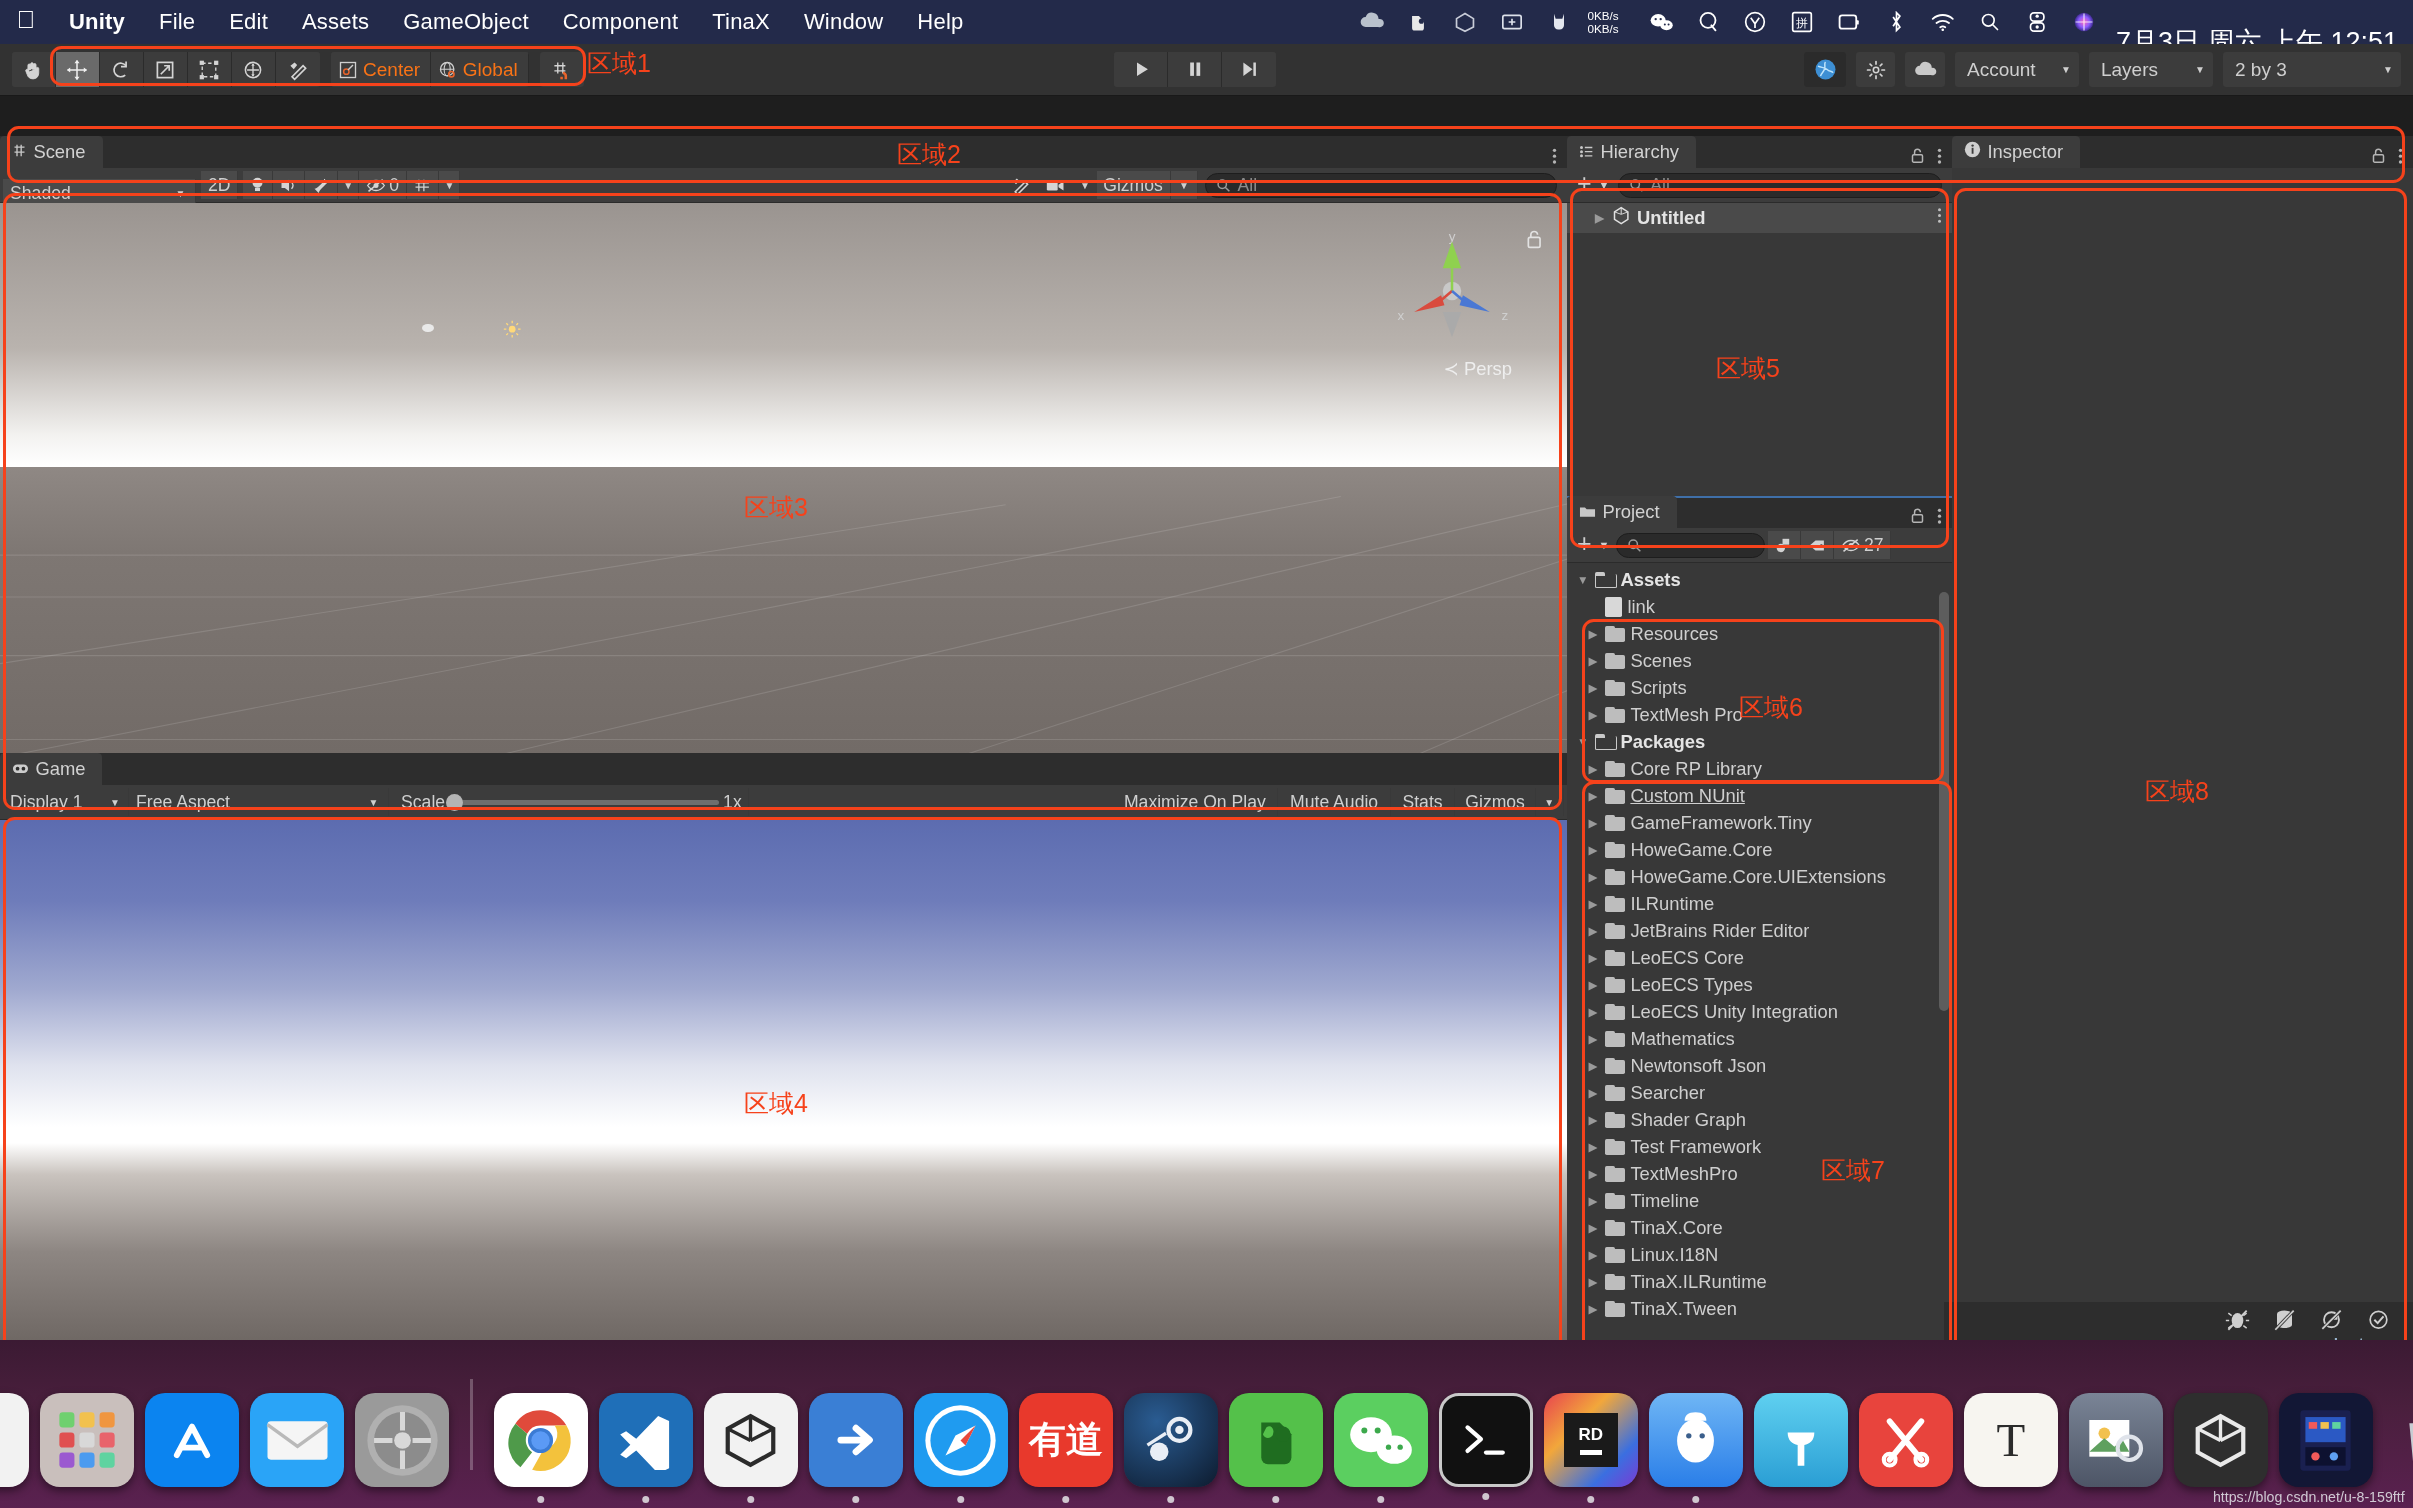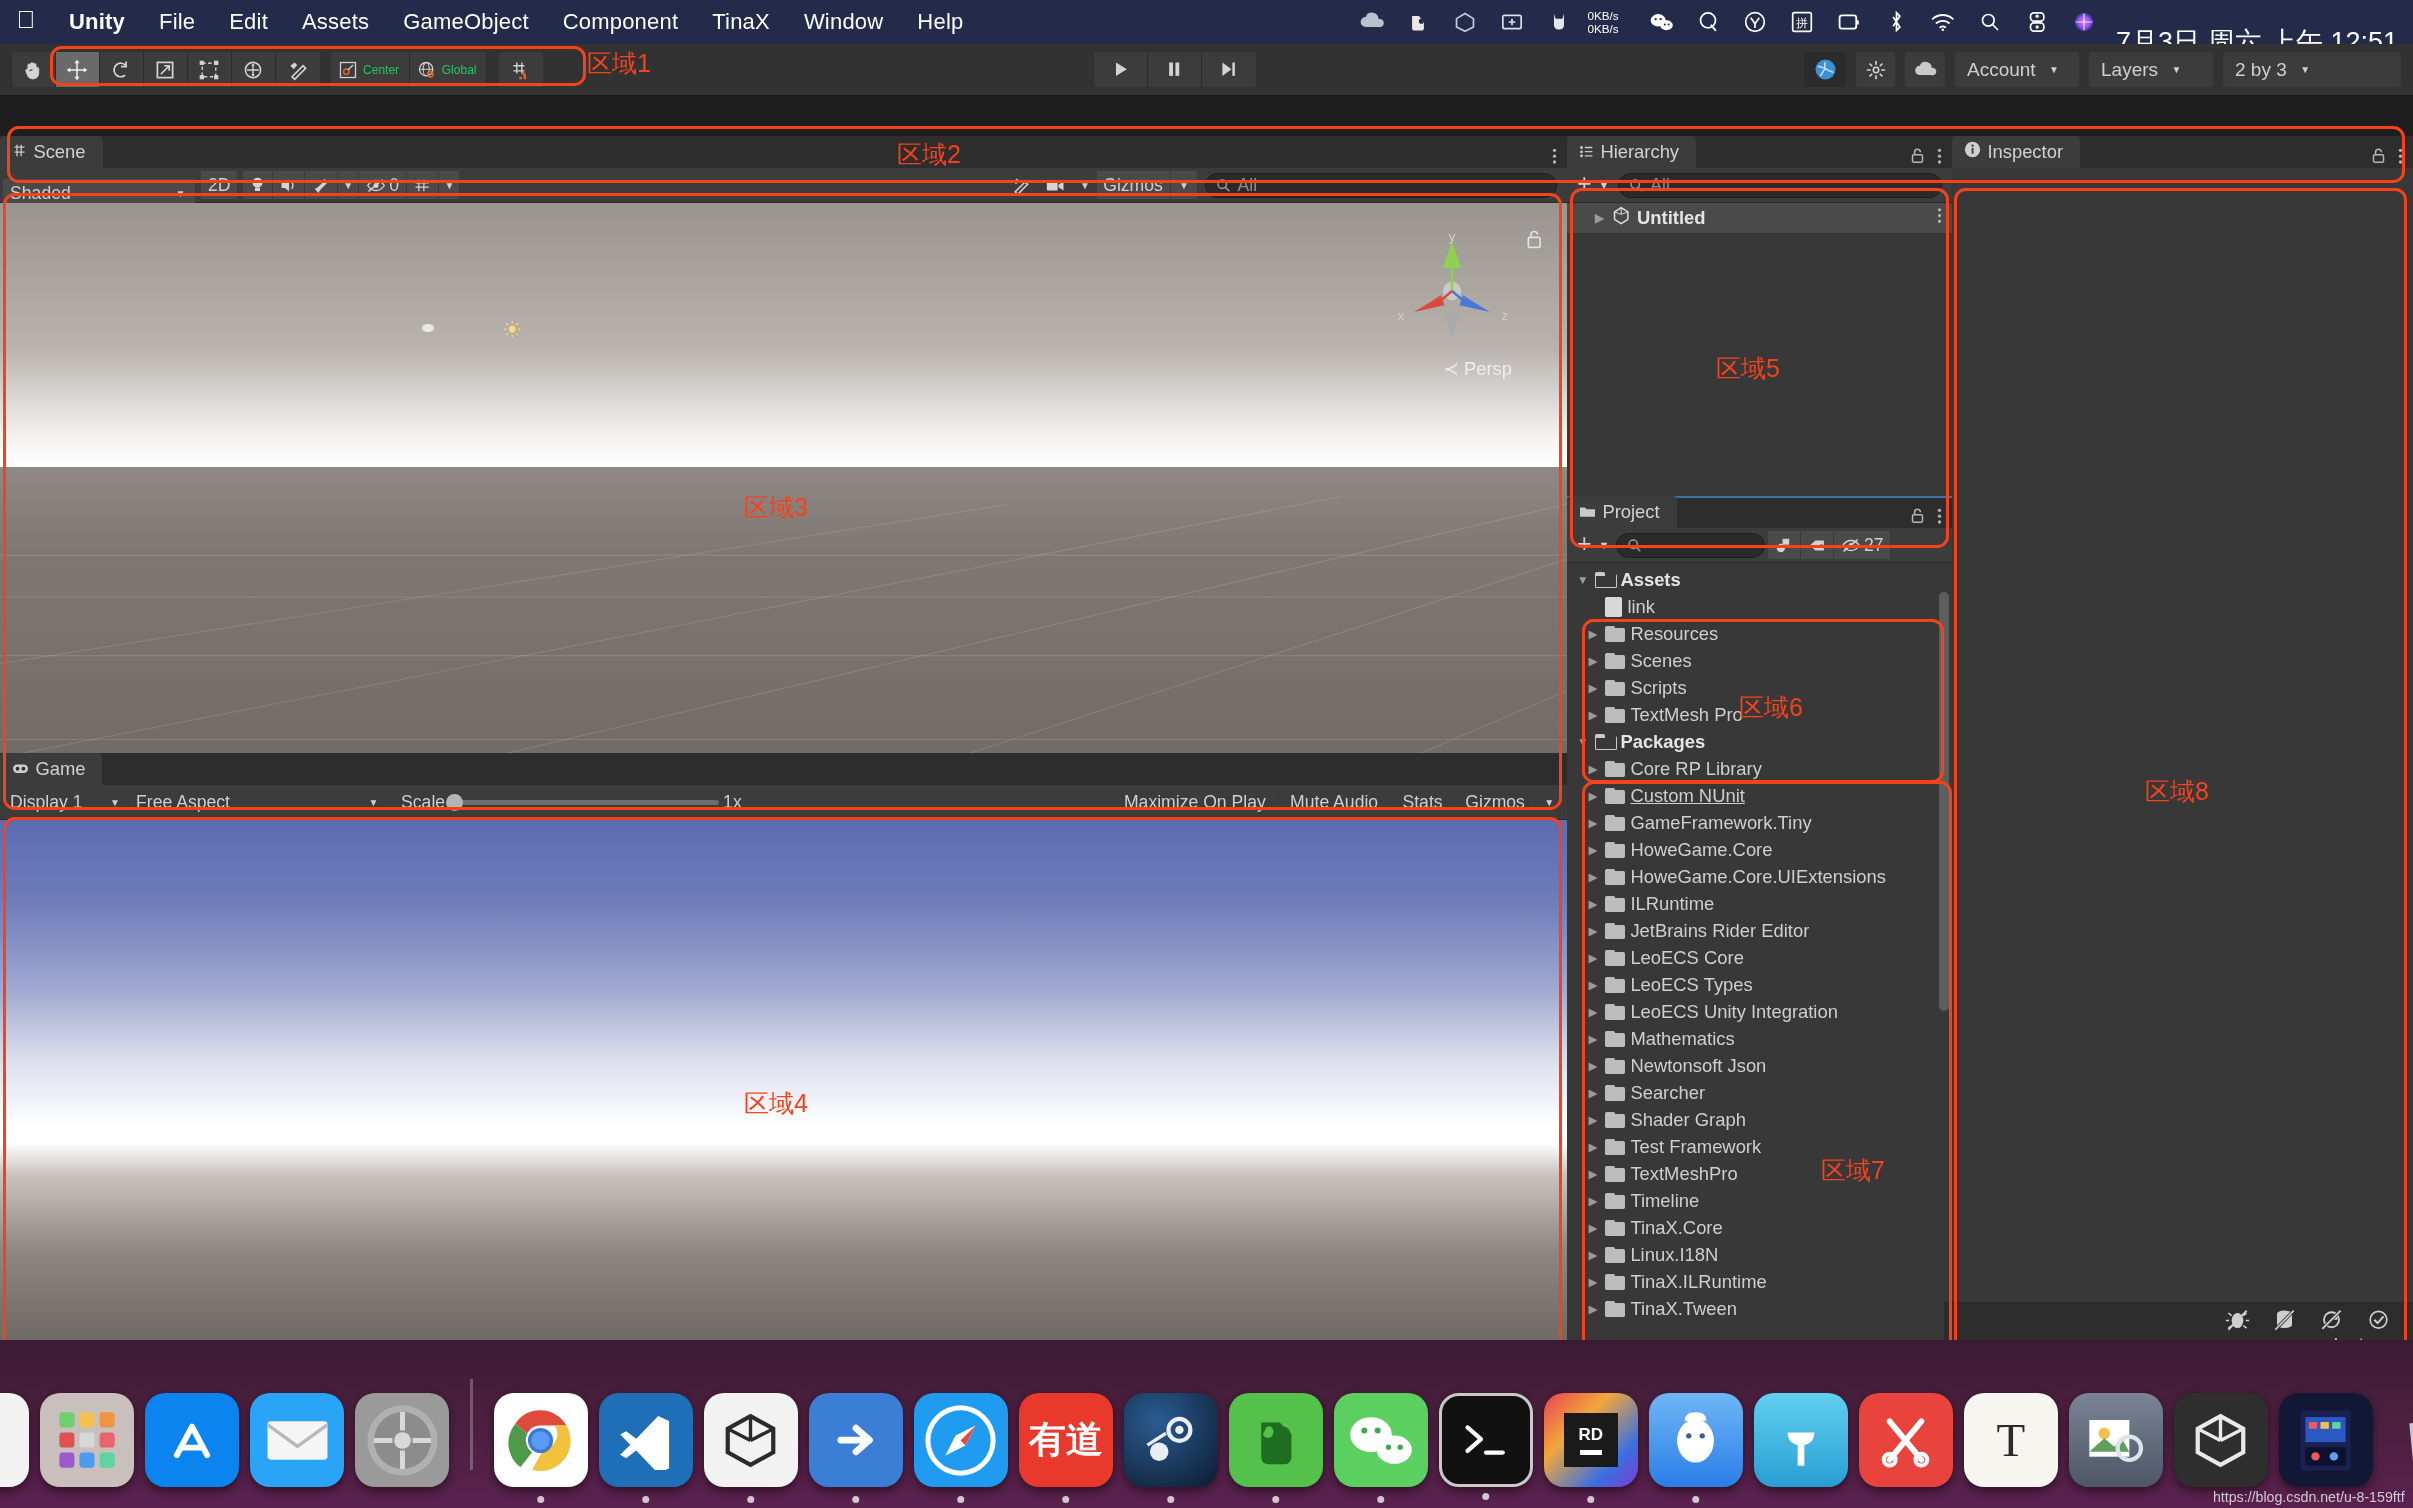--- a/index.html
+++ b/index.html
@@ -62,35 +62,35 @@
   .tbtn {
     width: 44px; height: 35px; display: flex; align-items: center; justify-content: center;
     background: #3c3c3c; border-right: 0.8px solid #2b2b2b; color: #d0d0d0;
   }
   .tbtn:last-child { border-right: none; }
   .tbtn.on { background: #6a6a6a; }
   .tbtn.accent svg { color: #e8632b; }
   .pivotgrp { display: flex; background: #3c3c3c; border-radius: 3.4px; overflow: hidden; margin-right: 11.7px; }
   .pivotbtn {
     height: 35px; padding: 0 10px 0 6.7px; display: flex; align-items: center; gap: 5px;
-    color: #22c55e; font-size: 12px; background: #3c3c3c; border-right: 0.8px solid #2b2b2b;
+    color: #f97316; font-size: 19px; background: #3c3c3c; border-right: 0.8px solid #2b2b2b;
   }
   .playgrp { display: flex; margin: 0 auto; background: #3c3c3c; border-radius: 3.4px; overflow: hidden; }
   .playbtn {
     width: 54px; height: 35px; display: flex; align-items: center; justify-content: center;
     background: #3c3c3c; border-right: 0.8px solid #2b2b2b; color: #d6d6d6;
   }
   .playbtn:last-child { border-right: none; }
   .rbtn {
     height: 35px; display: flex; align-items: center; justify-content: center;
     background: #3c3c3c; border-radius: 3.4px; margin-left: 10px; color: #cfcfcf;
     padding: 0 8.4px;
   }
   .ddl {
-    height: 35px; display: flex; align-items: center; 
+    height: 35px; display: flex; align-items: center; justify-content: space-between;
     background: #3c3c3c; border-radius: 3.4px; margin-left: 10px; color: #cfcfcf;
     font-size: 19px; padding: 0 8.4px 0 11.7px;
   }
   .ddl .cap { font-size: 10px; margin-left: 13.4px; }
 
   
   #editor {
     position: absolute; left: 0; top: 92px; width: 2413px; height: 1205px;
     display: flex;
   }

